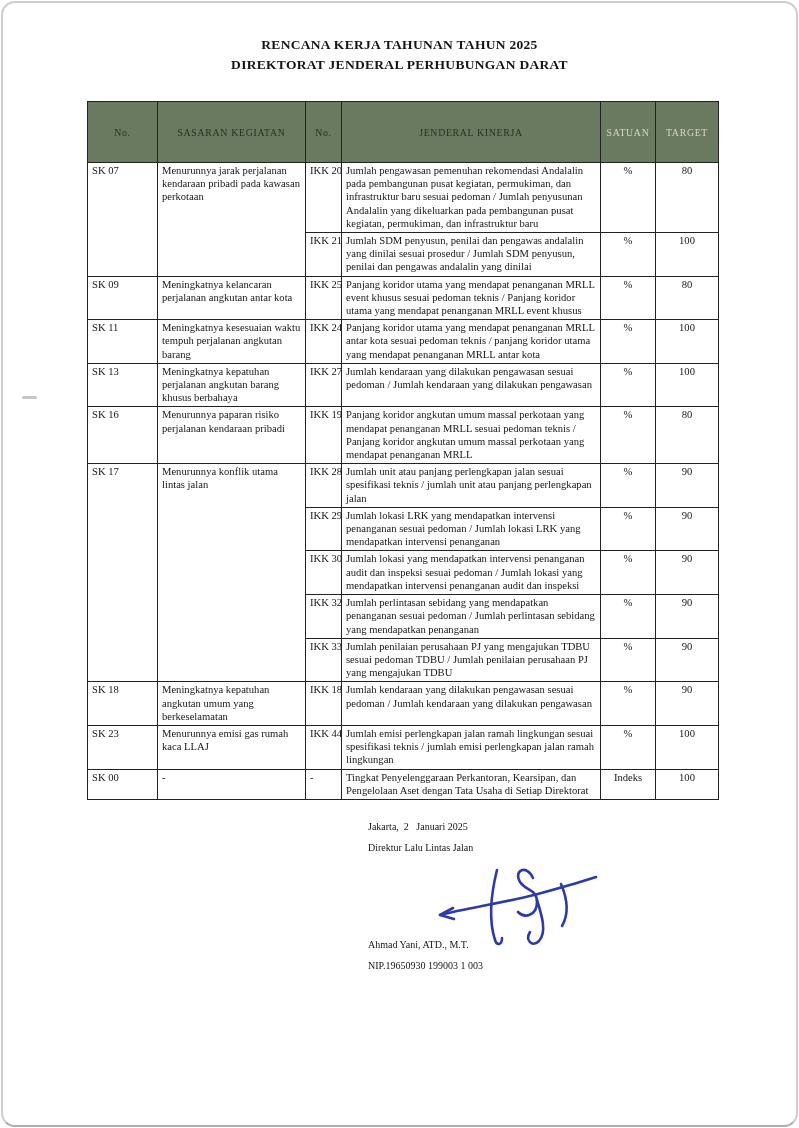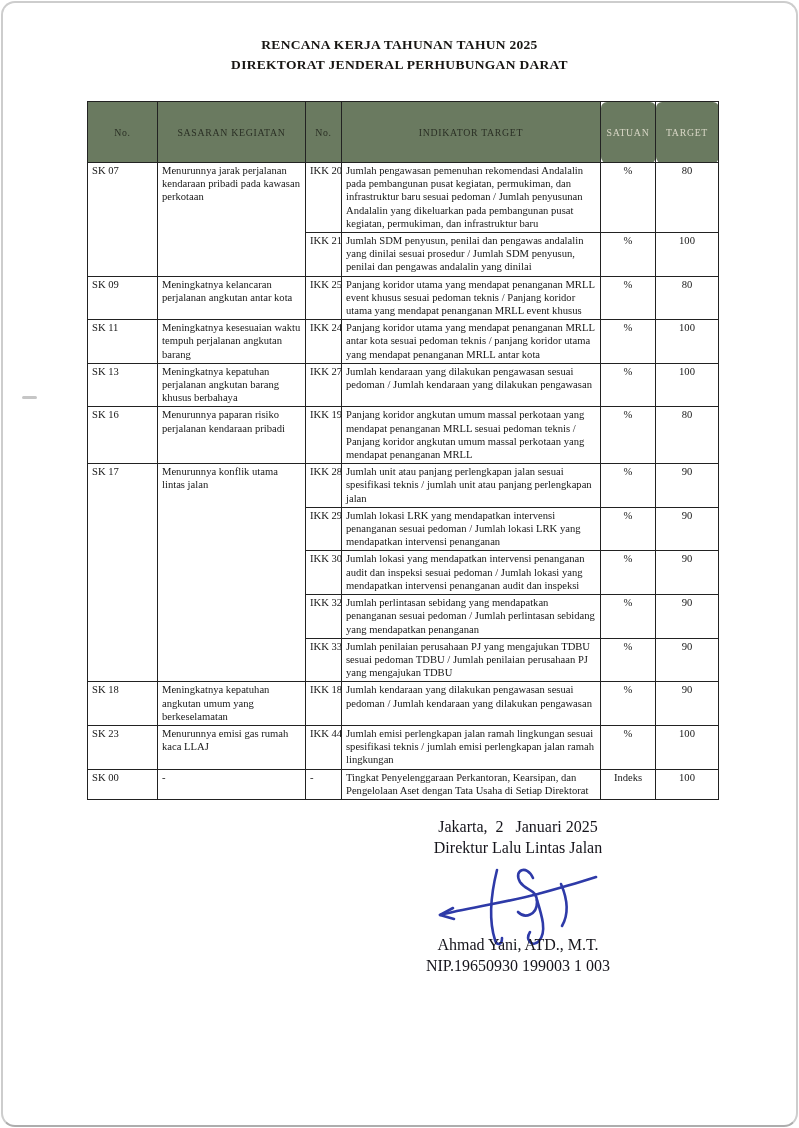--- a/index.html
+++ b/index.html
@@ -43,36 +43,35 @@
     background:#6a7a60;
     height:58px;
     font-weight:normal;
     font-size:9.8px;
     letter-spacing:0.7px;
     color:#2a2f24;
     text-align:center;
     vertical-align:middle;
     margin-top:37px;
   }
-  table.rkt thead th.light { color:#d9d7c6;border-radius:6px; }
+  table.rkt thead th.light { color:#d9d7c6; }
   table.rkt td {
     vertical-align:top;
     padding:1px 4px 2px 4px;
     line-height:13.2px;
   }
   td.sk-cell { padding-left:3px; }
   td.ikk-cell { padding-left:2px; padding-right:0; white-space:nowrap; }
   td.ind-cell { padding-right:14px; }
   td.num-cell { text-align:center; padding-top:3px; }
   td.vmid { vertical-align:middle; }
   .sign-block {
     width:300px;
     margin:16px 0 0 368px;
-    text-align:center;
-    font-size:16px;
+    font-size:10px;
     line-height:21px;
     color:#15141b;
   }
   .sign-date { white-space:pre; }
   .sign-svg { display:block; margin:-2px auto -14px auto; }
   .sign-name { margin-top:0; }
 </style>
 </head>
 <body>
 
@@ -91,21 +90,21 @@
       <col style="width:36px">
     <col style="width:259px">
       <col style="width:55px">
       <col style="width:63px">
   </colgroup>
   <thead>
     <tr>
       <th>No.</th>
       <th>SASARAN KEGIATAN</th>
       <th>No.</th>
-      <th>INDIKATOR TARGET</th>
+      <th>JENDERAL KINERJA</th>
       <th class="light">SATUAN</th>
       <th class="light">TARGET</th>
     </tr>
   </thead>
   <tbody>
 
     <tr>
       <td class="sk-cell" rowspan="2">SK 07</td>
       <td rowspan="2">Menurunnya jarak perjalanan kendaraan pribadi pada kawasan perkotaan</td>
       <td class="ikk-cell">IKK 20</td>

